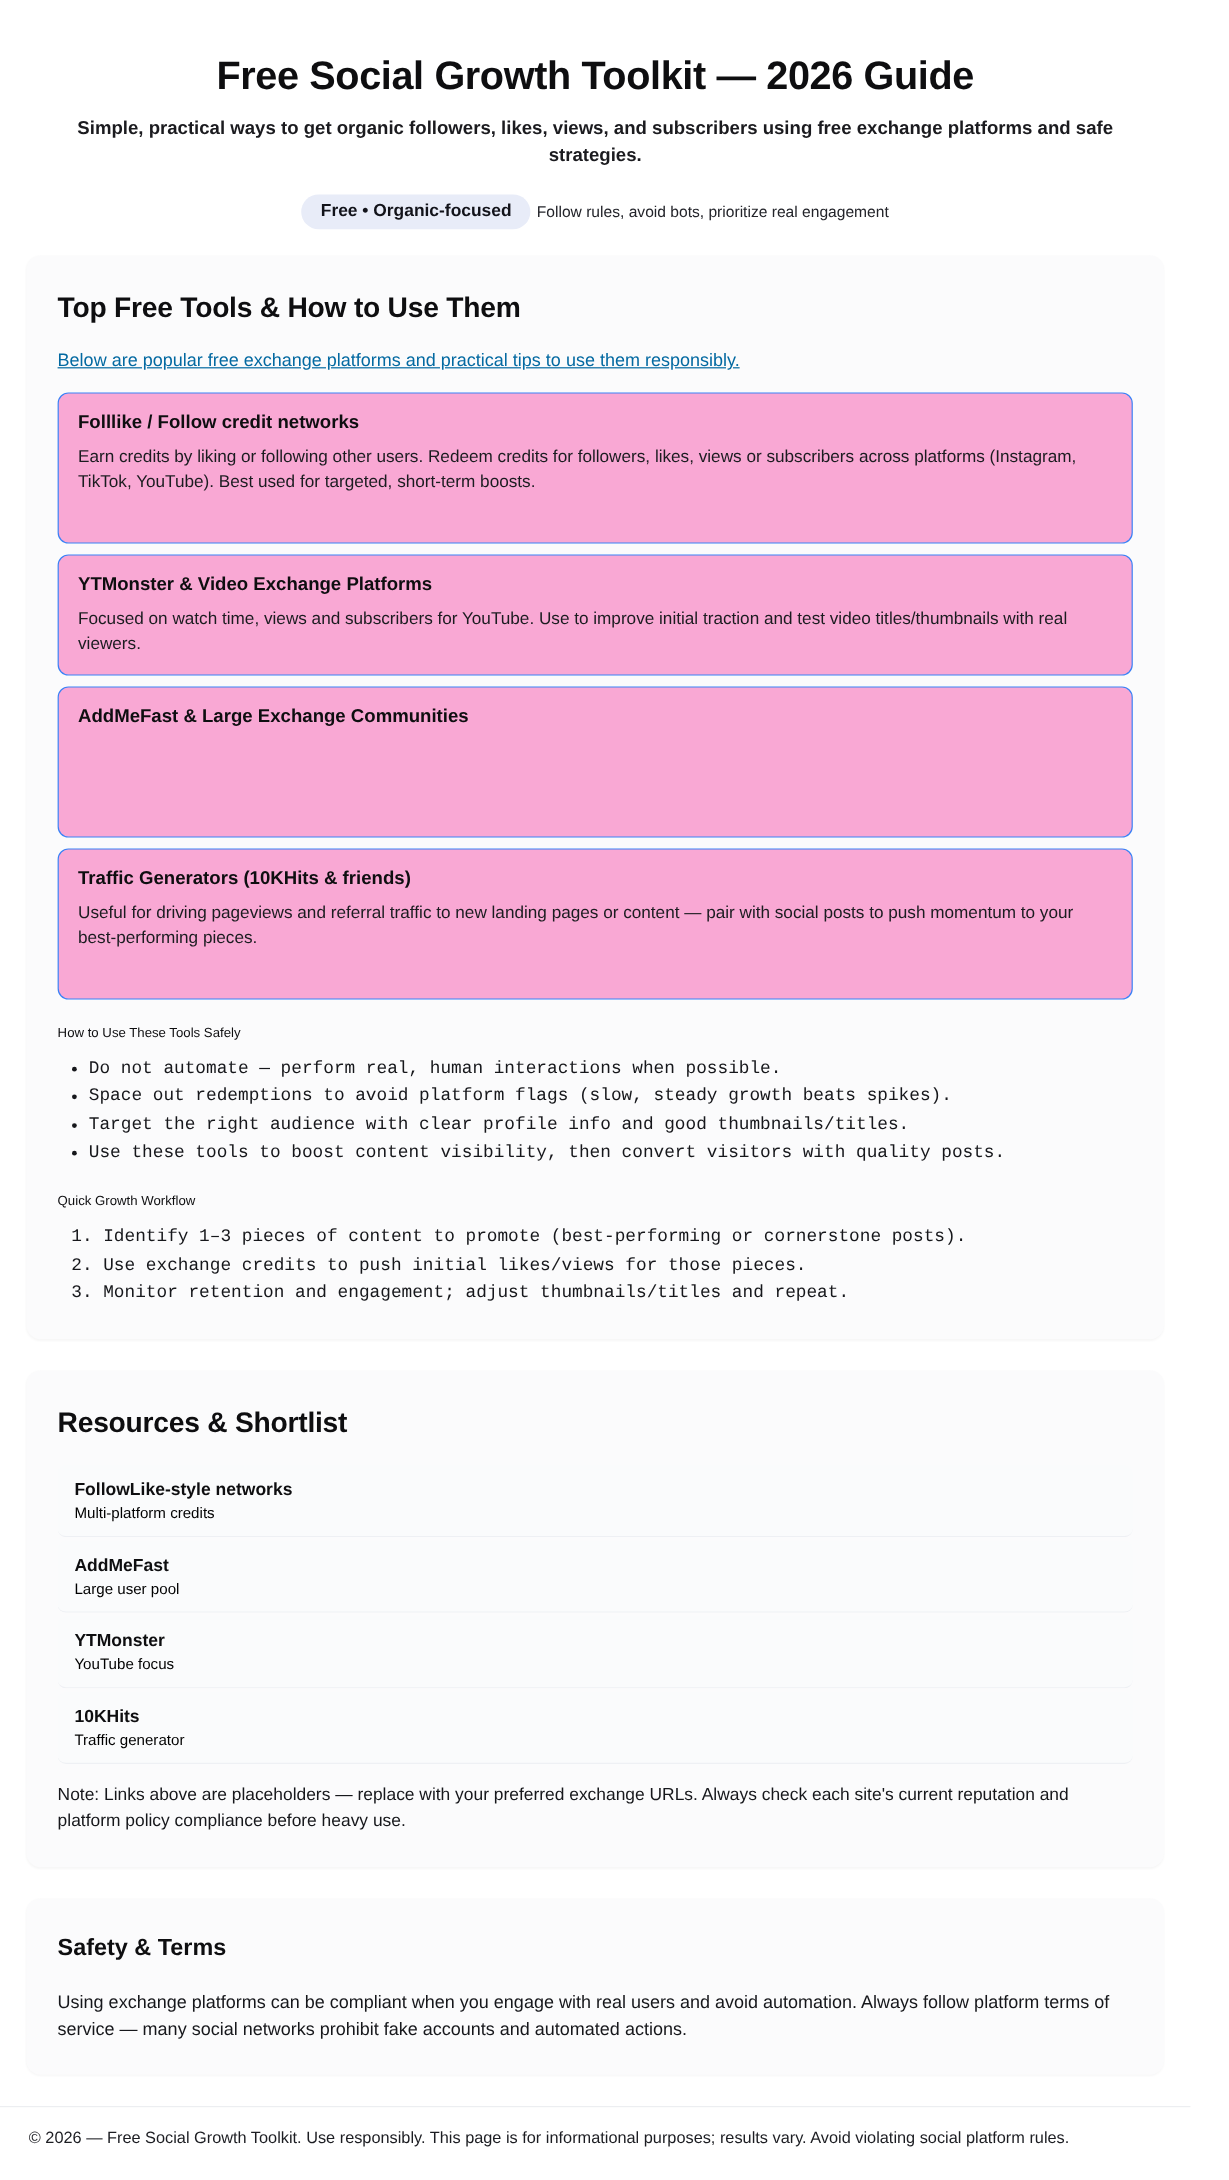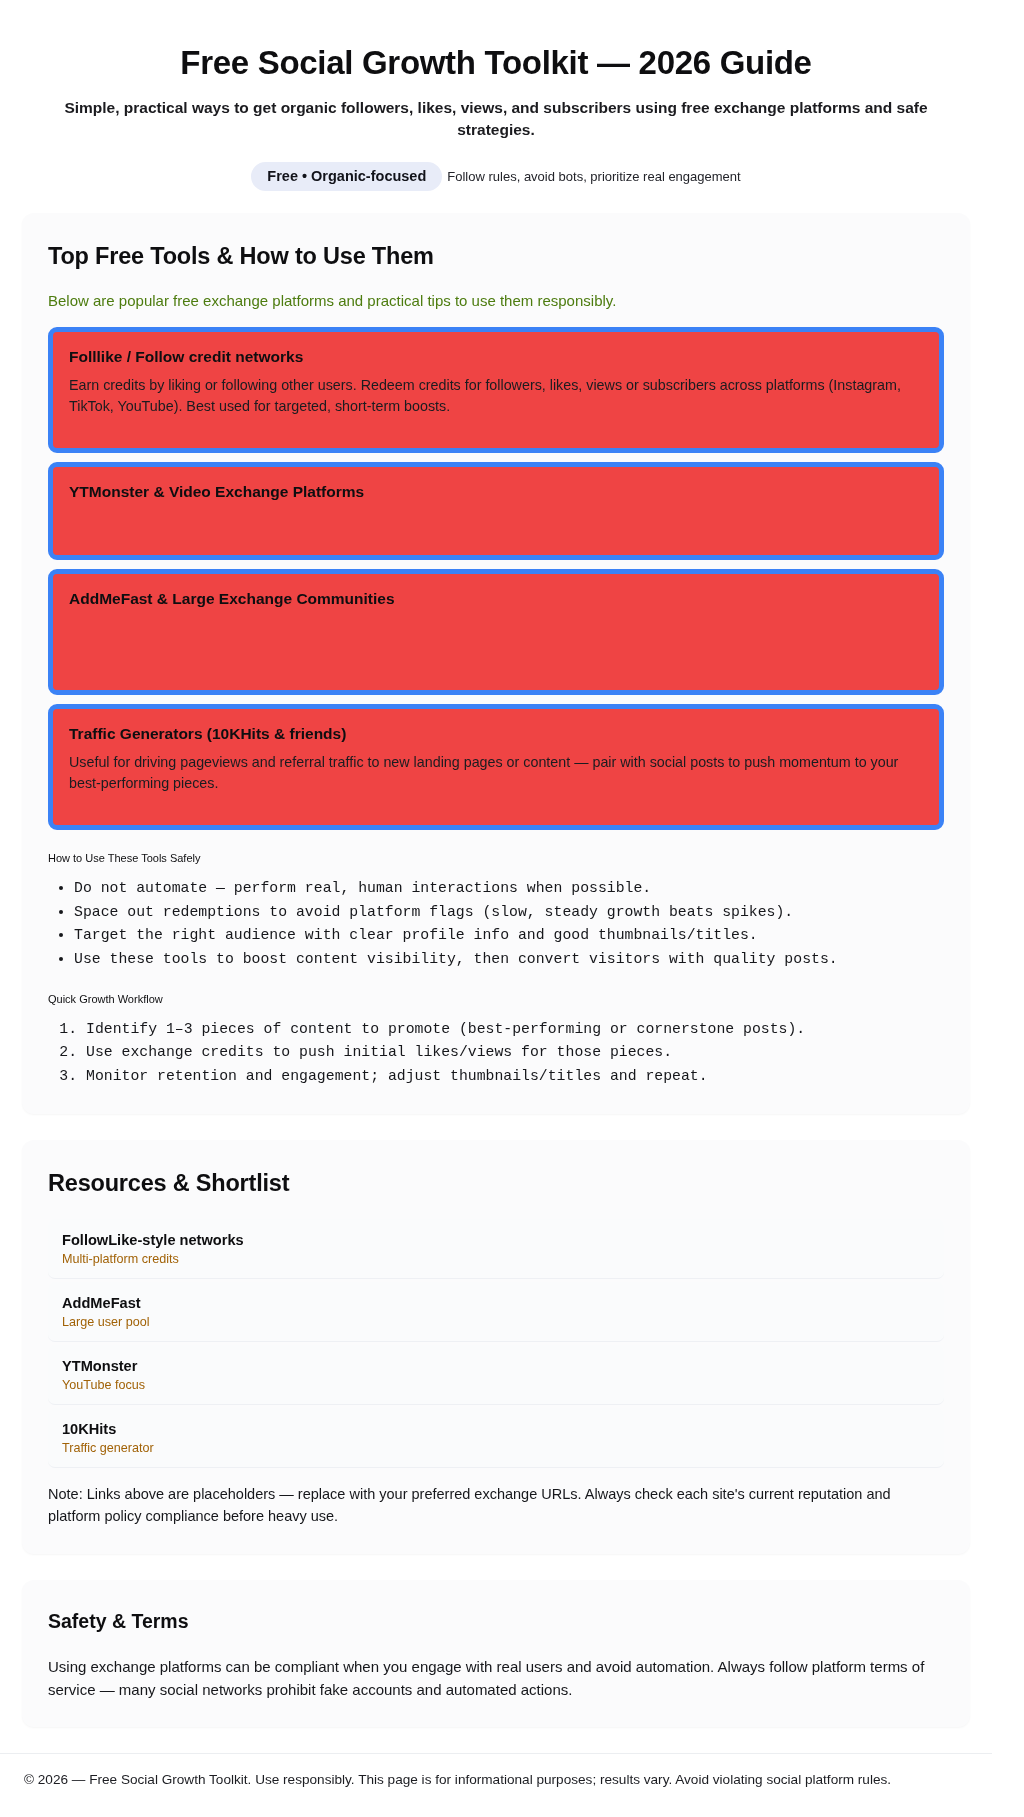--- a/index.html
+++ b/index.html
@@ -76,27 +76,28 @@
   .panel-title {
     font-size: 23.5px;
     font-weight: bold;
     margin: 0 0 22px 0;
     color: #0e0e10;
     letter-spacing: -0.2px;
   }
   .panel-lead {
     font-size: 15px;
     margin: 0 0 18px 0;
-    color: #4d7c0f;
+    color: #0369a1;
+    text-decoration: underline;
   }
 
   
   .tool-card {
-    background: #ef4444;
-    border: 5px solid #3b82f6;
+    background: #f9a8d4;
+    border: 1px solid #3b82f6;
     border-radius: 9px;
     padding: 16px 16px 14px 16px;
     margin-bottom: 9px;
   }
   .tool-card.h-tall { min-height: 126px; }
   .tool-card.h-short { min-height: 98px; }
   .tool-card-title {
     font-size: 15.5px;
     font-weight: bold;
     margin: 0 0 9px 0;
@@ -139,21 +140,21 @@
   .res-row:last-of-type { border-bottom: 1px solid #eef0f4; }
   .res-name {
     font-size: 14.6px;
     font-weight: bold;
     margin: 0 0 4px 0;
     color: #0e0e10;
   }
   .res-sub {
     font-size: 12.6px;
     margin: 0;
-    color: #a16207;
+    color: #000000;
   }
   .res-note {
     font-size: 14.5px;
     line-height: 1.5;
     margin: 16px 0 0 0;
     color: #16171b;
   }
 
   
   .safety-title {
@@ -195,20 +196,21 @@
     <h2 class="panel-title">Top Free Tools &amp; How to Use Them</h2>
     <p class="panel-lead">Below are popular free exchange platforms and practical tips to use them responsibly.</p>
 
     <div class="tool-card h-tall">
       <h3 class="tool-card-title">Folllike / Follow credit networks</h3>
       <p class="tool-card-desc">Earn credits by liking or following other users. Redeem credits for followers, likes, views or subscribers across platforms (Instagram, TikTok, YouTube). Best used for targeted, short-term boosts.</p>
     </div>
 
     <div class="tool-card h-short">
       <h3 class="tool-card-title">YTMonster &amp; Video Exchange Platforms</h3>
+      <p class="tool-card-desc">Focused on watch time, views and subscribers for YouTube. Use to improve initial traction and test video titles/thumbnails with real viewers.</p>
     </div>
 
     <div class="tool-card h-tall">
       <h3 class="tool-card-title">AddMeFast &amp; Large Exchange Communities</h3>
     </div>
 
     <div class="tool-card h-tall">
       <h3 class="tool-card-title">Traffic Generators (10KHits &amp; friends)</h3>
       <p class="tool-card-desc">Useful for driving pageviews and referral traffic to new landing pages or content — pair with social posts to push momentum to your best-performing pieces.</p>
     </div>

